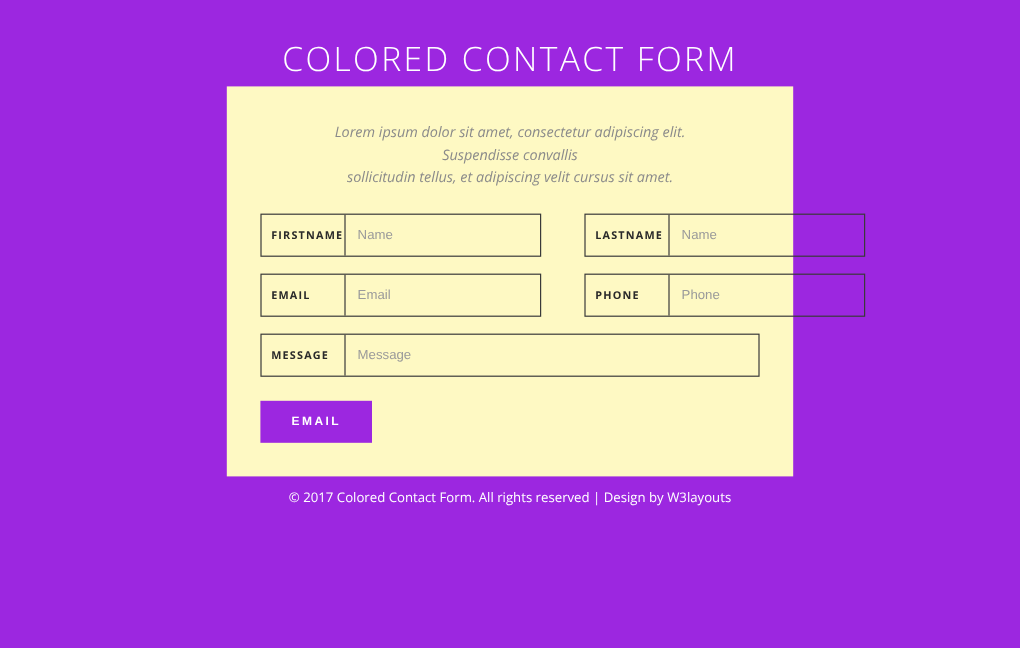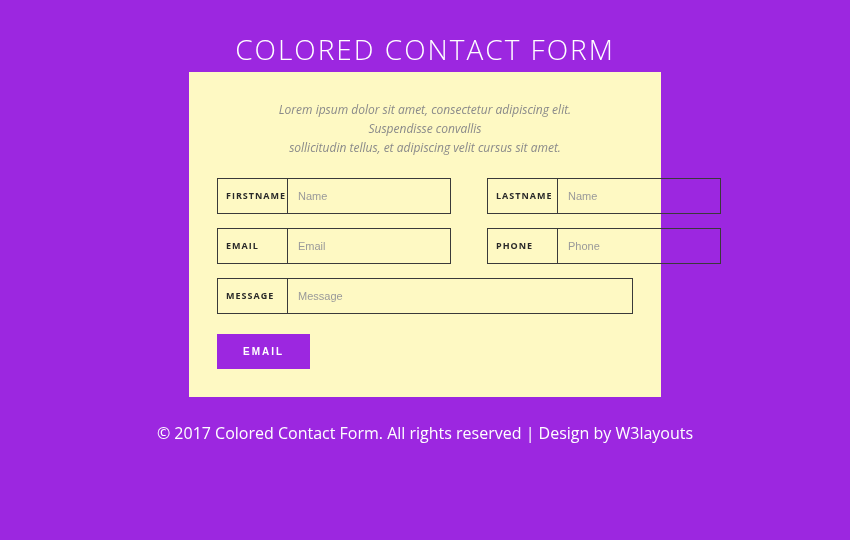--- a/index.html
+++ b/index.html
@@ -77,22 +77,22 @@
     padding: 12px 26px;
     font-size: 10px;
     font-weight: 700;
     letter-spacing: 2px;
     cursor: pointer;
     margin-top: 6px;
   }
   .footer {
     text-align: center;
     color: #ffffff;
-    font-size: 16px;
-    margin-top: 25px;
+    font-size: 11px;
+    margin-top: 10px;
   }
   .footer a { color: #ffffff; text-decoration: none; }
 </style>
 </head>
 <body>
 
 <div class="wrap">
   <h1 class="title">COLORED CONTACT FORM</h1>
 
   <div class="card">

